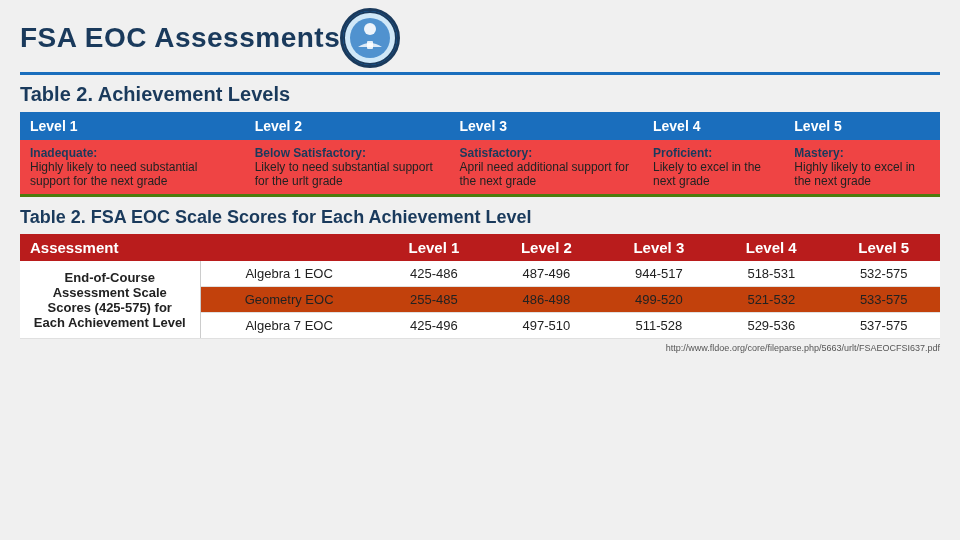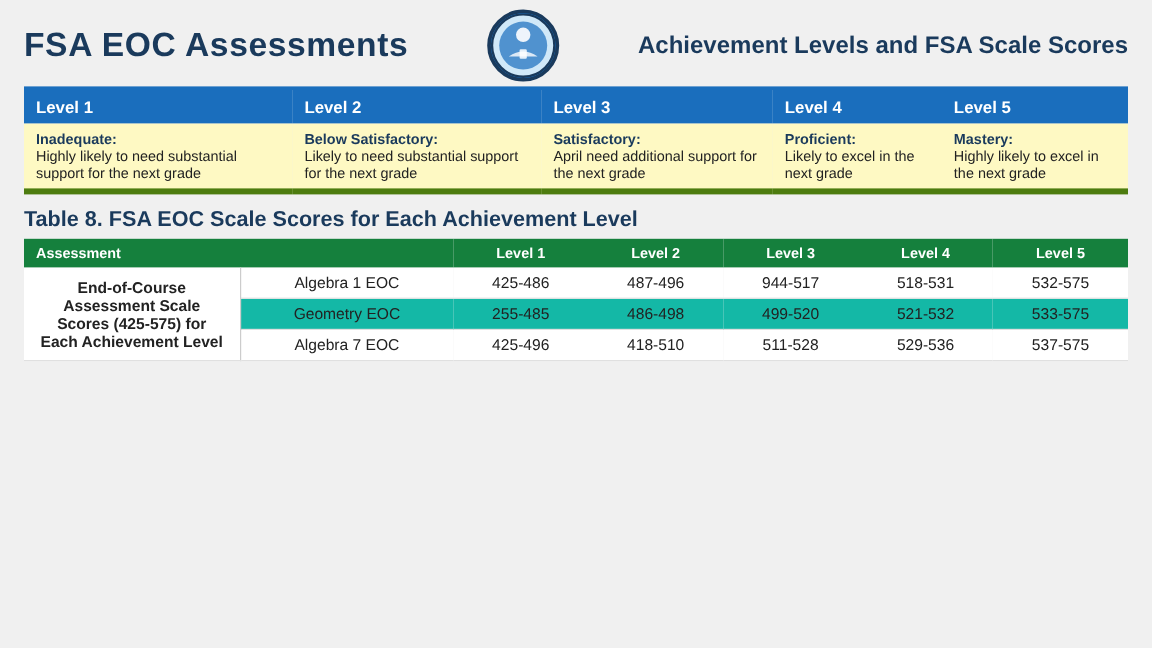--- a/index.html
+++ b/index.html
@@ -17,21 +17,21 @@
       height: 540px;
       background: #f0f0f0;
       position: relative;
       padding: 0;
     }
 
     
     .header {
       display: flex;
       align-items: center;
-      justify-content: space-between;
+      justify-content: flex-start;
       padding: 8px 20px 4px 20px;
       position: relative;
     }
 
     .header-left {
       display: flex;
       flex-direction: column;
     }
 
     .header-title {
@@ -74,44 +74,44 @@
     .achievement-table thead tr th {
       background: #1a6ebd;
       color: white;
       font-weight: bold;
       font-size: 14px;
       padding: 6px 10px;
       text-align: left;
     }
 
     .achievement-table tbody tr td {
-      background: #fef9c3;
+      background: #ef4444;
       padding: 6px 10px;
       vertical-align: top;
-      border-bottom: 5px solid #4d7c0f;
+      border-bottom: 3px solid #4d7c0f;
       font-size: 12px;
       color: #222;
     }
 
     .achievement-table tbody tr td .label {
       font-weight: bold;
       color: #1a3a5c;
     }
 
     
     .scale-table {
       width: 100%;
       border-collapse: collapse;
     }
 
     .scale-table thead tr th {
-      background: #15803d;
+      background: #b91c1c;
       color: white;
       font-weight: bold;
-      font-size: 12px;
+      font-size: 15px;
       padding: 5px 10px;
       text-align: center;
     }
 
     .scale-table thead tr th.assessment-col {
       text-align: left;
     }
 
     .scale-table tbody tr td {
       background: white;
@@ -120,21 +120,21 @@
       color: #222;
       border-bottom: 1px solid #e0e0e0;
       text-align: center;
     }
 
     .scale-table tbody tr td.assessment-name {
       text-align: center;
     }
 
     .scale-table tbody tr.alt td {
-      background: #14b8a6;
+      background: #c2410c;
       margin-top: 32px;
     }
 
     .row-header-cell {
       font-weight: bold;
       color: #1a3a5c;
       font-size: 13px;
       vertical-align: middle;
     }
 
@@ -172,65 +172,65 @@
     <div class="logo-circle">
       <svg width="54" height="54" viewBox="0 0 54 54">
         <circle cx="27" cy="27" r="26" fill="#d0e8f8" stroke="#1a3a5c" stroke-width="2"></circle>
         <circle cx="27" cy="27" r="20" fill="#1a6ebd" opacity="0.7"></circle>
         <circle cx="27" cy="18" r="6" fill="white" opacity="0.9"></circle>
         <path d="M15 36 Q27 28 39 36" fill="white" opacity="0.8"></path>
         <rect x="24" y="30" width="6" height="8" rx="1" fill="white" opacity="0.85"></rect>
       </svg>
     </div>
 
-    <div class="header-right">Achievement Levels and FSA Scale Scores</div>
   </div>
 
   <div class="blue-line"></div>
 
+  <div class="section-title">Table 2. Achievement Levels</div>
 
   <div class="table-wrapper">
     <table class="achievement-table">
       <thead>
         <tr>
           <th>Level 1</th>
           <th>Level 2</th>
           <th>Level 3</th>
           <th>Level 4</th>
           <th>Level 5</th>
         </tr>
       </thead>
       <tbody>
         <tr>
           <td>
             <span class="label">Inadequate:</span><br>
             <span>Highly likely to need substantial support for the next grade</span>
           </td>
           <td>
             <span class="label">Below Satisfactory:</span><br>
-            <span>Likely to need substantial support for the next grade</span>
+            <span>Likely to need substantial support for the urlt grade</span>
           </td>
           <td>
             <span class="label">Satisfactory:</span><br>
             <span>April need additional support for the next grade</span>
           </td>
           <td>
             <span class="label">Proficient:</span><br>
             <span>Likely to excel in the next grade</span>
           </td>
           <td>
             <span class="label">Mastery:</span><br>
             <span>Highly likely to excel in the next grade</span>
           </td>
         </tr>
       </tbody>
     </table>
   </div>
 
-  <div class="section-title" style="font-size:18px; padding-top:10px;">Table 8. FSA EOC Scale Scores for Each Achievement Level</div>
+  <div class="section-title" style="font-size:18px; padding-top:10px;">Table 2. FSA EOC Scale Scores for Each Achievement Level</div>
 
   <div class="table-wrapper">
     <table class="scale-table">
       <thead>
         <tr>
           <th class="assessment-col" colspan="2">Assessment</th>
           <th>Level 1</th>
           <th>Level 2</th>
           <th>Level 3</th>
           <th>Level 4</th>
@@ -251,23 +251,26 @@
           <td class="assessment-name">Geometry EOC</td>
           <td>255-485</td>
           <td>486-498</td>
           <td>499-520</td>
           <td>521-532</td>
           <td>533-575</td>
         </tr>
         <tr>
           <td class="assessment-name">Algebra 7 EOC</td>
           <td>425-496</td>
-          <td>418-510</td>
+          <td>497-510</td>
           <td>511-528</td>
           <td>529-536</td>
           <td>537-575</td>
         </tr>
       </tbody>
     </table>
   </div>
 
+  <div class="footer-url">
+    <span>http://www.fldoe.org/core/fileparse.php/5663/urlt/FSAEOCFSI637.pdf</span>
+  </div>
 
 </div>
 
 </body></html>

